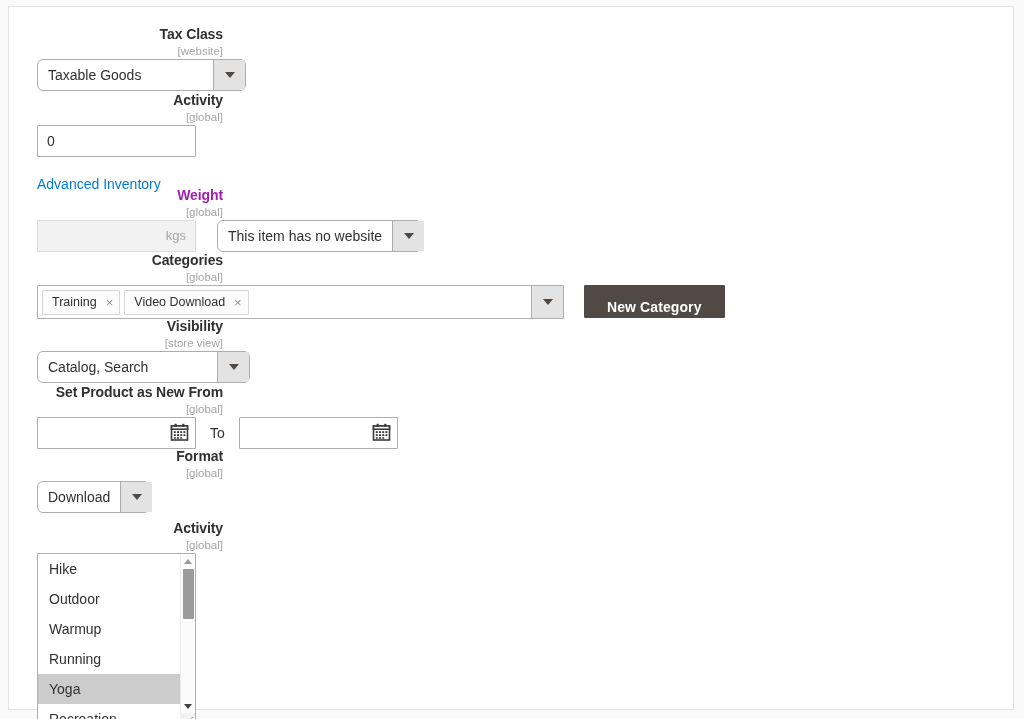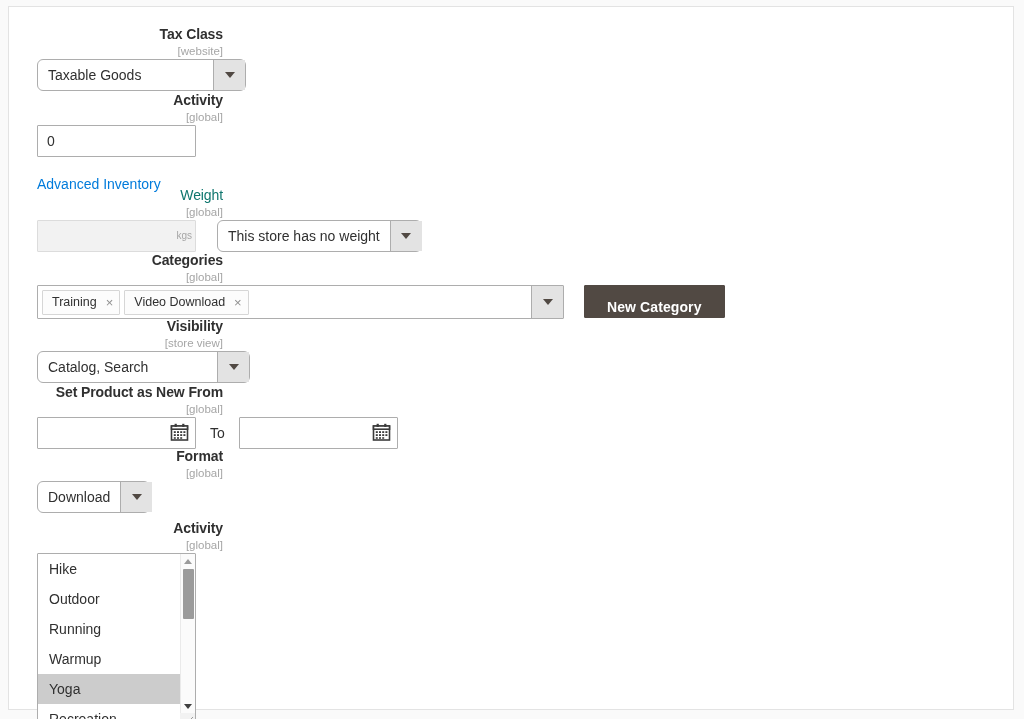--- a/index.html
+++ b/index.html
@@ -56,21 +56,21 @@
     box-sizing: border-box;
   }
   .label-main {
     display: block;
     font-size: 14px;
     font-weight: bold;
     color: #303030;
     line-height: 17px;
     letter-spacing: -0.1px;
   }
-  .label-main.disabled { color: #0f766e; font-weight: normal; }
+  .label-main.disabled { color: #a21caf; font-weight: bold; }
   .label-scope {
     display: block;
     font-size: 11.5px;
     color: #a6a6a6;
     line-height: 15px;
     margin-top: 1px;
   }
 
   .control-col {
     margin-left: 28px;
@@ -131,24 +131,24 @@
     width: 0; height: 0;
     border-left: 5px solid transparent;
     border-right: 5px solid transparent;
     border-top: 6px solid #514943;
   }
 
   
   .weight-wrap { position: relative; }
   .weight-unit {
     position: absolute;
-    right: 4px;
+    right: 10px;
     top: 0;
     line-height: 32px;
-    font-size: 10px;
+    font-size: 13px;
     color: #a6a6a6;
     pointer-events: none;
   }
 
   
   .inline-link {
     font-size: 14px;
     color: #007bdb;
     text-decoration: none;
     line-height: 18px;
@@ -351,21 +351,21 @@
         <div class="label-col">
           <span class="label-main disabled">Weight</span>
           <span class="label-scope">[global]</span>
         </div>
         <div class="control-col">
           <span class="weight-wrap">
             <input class="txt" style="width: 159px;" type="text" disabled="" value="">
             <span class="weight-unit">kgs</span>
           </span>
           <div class="select" style="width:205px; margin-left:21px;">
-            <span class="val">This store has no weight</span>
+            <span class="val">This item has no website</span>
             <span class="arrow">
                 <i class="caret"></i>
               </span>
           </div>
         </div>
       </div>
 
       <div class="field" style="left:0; top:245px;">
         <div class="label-col">
           <span class="label-main">Categories</span>
@@ -482,22 +482,22 @@
       <div class="field" style="left:0; top:513px;">
         <div class="label-col">
           <span class="label-main">Activity</span>
           <span class="label-scope">[global]</span>
         </div>
         <div class="control-col">
           <div class="listbox">
             <div class="opts">
               <div class="opt">Hike</div>
               <div class="opt">Outdoor</div>
+              <div class="opt">Warmup</div>
               <div class="opt">Running</div>
-              <div class="opt">Warmup</div>
               <div class="opt selected">Yoga</div>
               <div class="opt">Recreation</div>
             </div>
             <div class="vscroll">
               <div class="sb-arrow up">
                   <i class="sb-tri-up"></i>
                 </div>
               <div class="thumb"></div>
               <div class="sb-arrow down">
                   <i class="sb-tri-down"></i>

